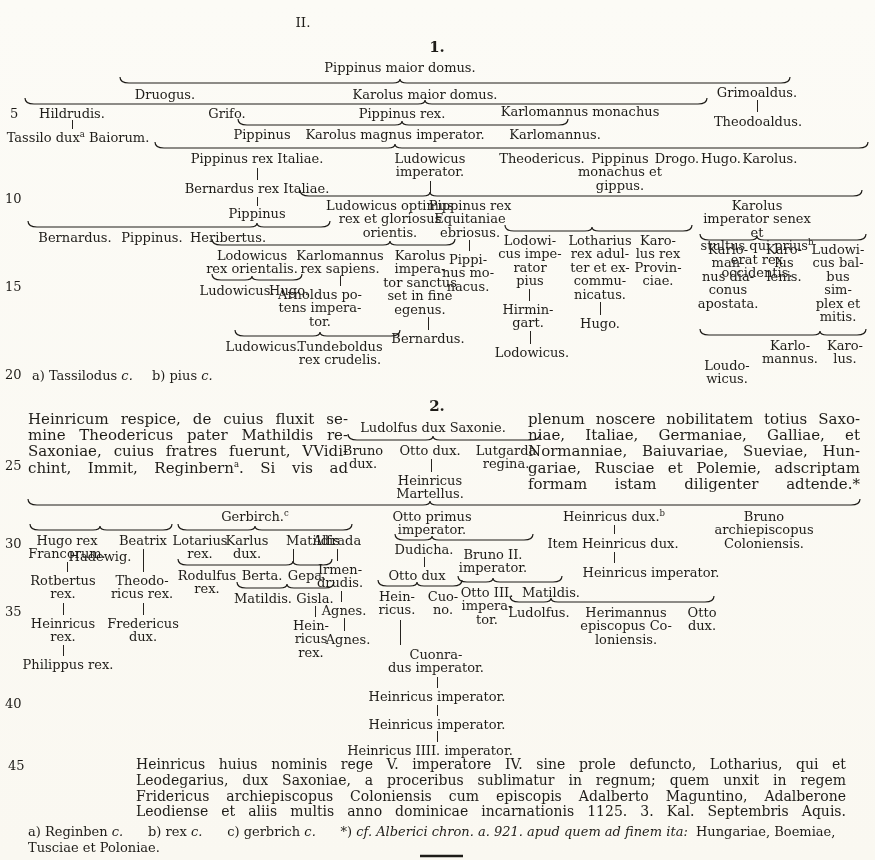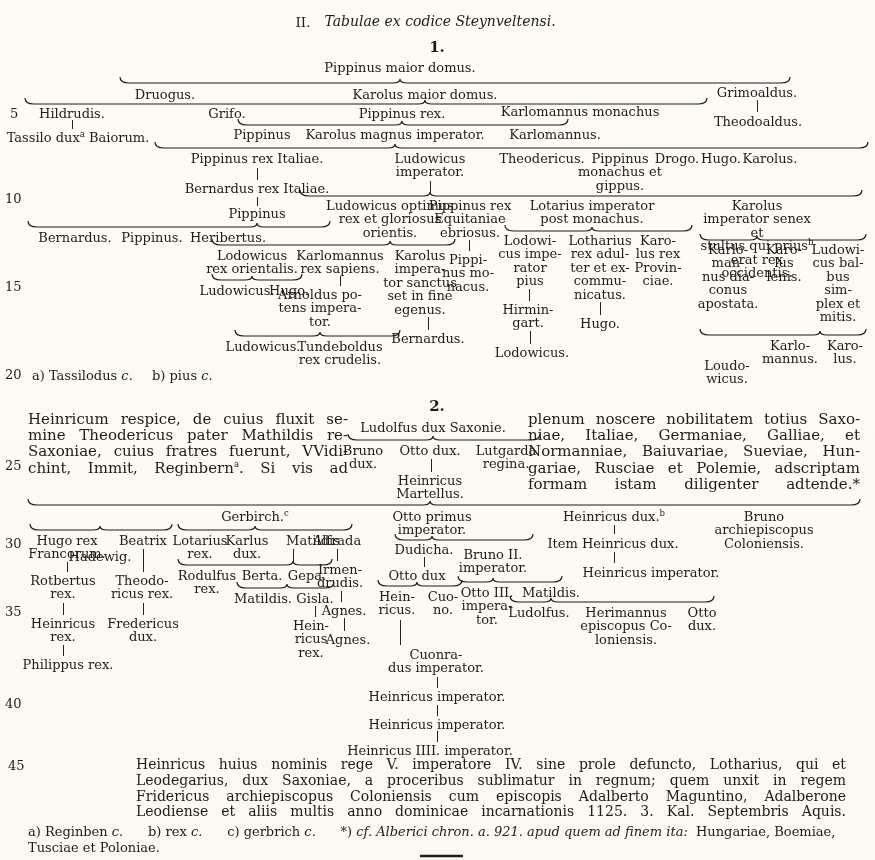--- a/index.html
+++ b/index.html
@@ -21,21 +21,20 @@
   .pline{white-space:pre-wrap;}
   .pline.just{white-space:normal; text-align:justify; text-align-last:justify;}
   #connector-svg{position:absolute; left:0; top:0; pointer-events:none;}
   .margin-num{position:absolute; font-size:13px;}
 </style>
 </head>
 <body>
 
 <div id="page">
   <div class="node" style="left:303px;top:16px;font-size:13.5px">II.</div>
-  <div class="node it" style="left:440px;top:15px;font-size:14px">Tabulae ex codice Steynveltensi.</div>
   <div class="node bd" style="left:437px;top:41px;font-size:15px">1.</div>
   <div class="node bd" style="left:437px;top:400px;font-size:15px">2.</div>
   <svg id="connector-svg" width="875" height="860" viewBox="0 0 875 860">
       <path d="M 120 77 Q 120 83 129 83 L 393 83 Q 400 83 400 79 Q 400 83 407 83 L 781 83 Q 790 83 790 77" fill="none" stroke="#1e1c18" stroke-width="1.2"></path>
       <path d="M 25 98 Q 25 104 34 104 L 418 104 Q 425 104 425 100 Q 425 104 432 104 L 698 104 Q 707 104 707 98" fill="none" stroke="#1e1c18" stroke-width="1.2"></path>
       <path d="M 238 119 Q 238 125 247 125 L 395 125 Q 402 125 402 121 Q 402 125 409 125 L 559 125 Q 568 125 568 119" fill="none" stroke="#1e1c18" stroke-width="1.2"></path>
       <path d="M 155 142 Q 155 148 164 148 L 388 148 Q 395 148 395 144 Q 395 148 402 148 L 859 148 Q 868 148 868 142" fill="none" stroke="#1e1c18" stroke-width="1.2"></path>
       <path d="M 300 190 Q 300 196 309 196 L 423 196 Q 430 196 430 192 Q 430 196 437 196 L 853 196 Q 862 196 862 190" fill="none" stroke="#1e1c18" stroke-width="1.2"></path>
       <path d="M 28 221 Q 28 227 37 227 L 250 227 Q 257 227 257 223 Q 257 227 264 227 L 321 227 Q 330 227 330 221" fill="none" stroke="#1e1c18" stroke-width="1.2"></path>
       <path d="M 212 239 Q 212 245 221 245 L 383 245 Q 390 245 390 241 Q 390 245 397 245 L 446 245 Q 455 245 455 239" fill="none" stroke="#1e1c18" stroke-width="1.2"></path>
@@ -80,22 +79,20 @@
     <div class="node" style="left: 721px; top: 152px;">Hugo.</div>
     <div class="node" style="left: 770px; top: 152px;">Karolus.</div>
     <div class="node" style="left: 257px; top: 182px;">Bernardus rex Italiae.</div>
     <div class="node" style="left: 257px; top: 207px;">Pippinus</div>
     <div class="node" style="left: 390px; top: 199px;">Ludowicus optimus
 rex et gloriosus
 orientis.</div>
     <div class="node" style="left: 470px; top: 199px;">Pippinus rex
 Equitaniae
 ebriosus.</div>
-    <div class="node" style="left: 592px; top: 199px;">Lotarius imperator
-post monachus.</div>
     <div class="node" style="left: 757px; top: 199px;">Karolus imperator senex et
 stultus qui prius<sup>b</sup> erat rex
 occidentis.</div>
     <div class="node" style="left: 75px; top: 231px;">Bernardus.</div>
     <div class="node" style="left: 152px; top: 231px;">Pippinus.</div>
     <div class="node" style="left: 228px; top: 231px;">Heribertus.</div>
     <div class="node" style="left: 252px; top: 249px;">Lodowicus
 rex orientalis.</div>
     <div class="node" style="left: 340px; top: 249px;">Karlomannus
 rex sapiens.</div>

